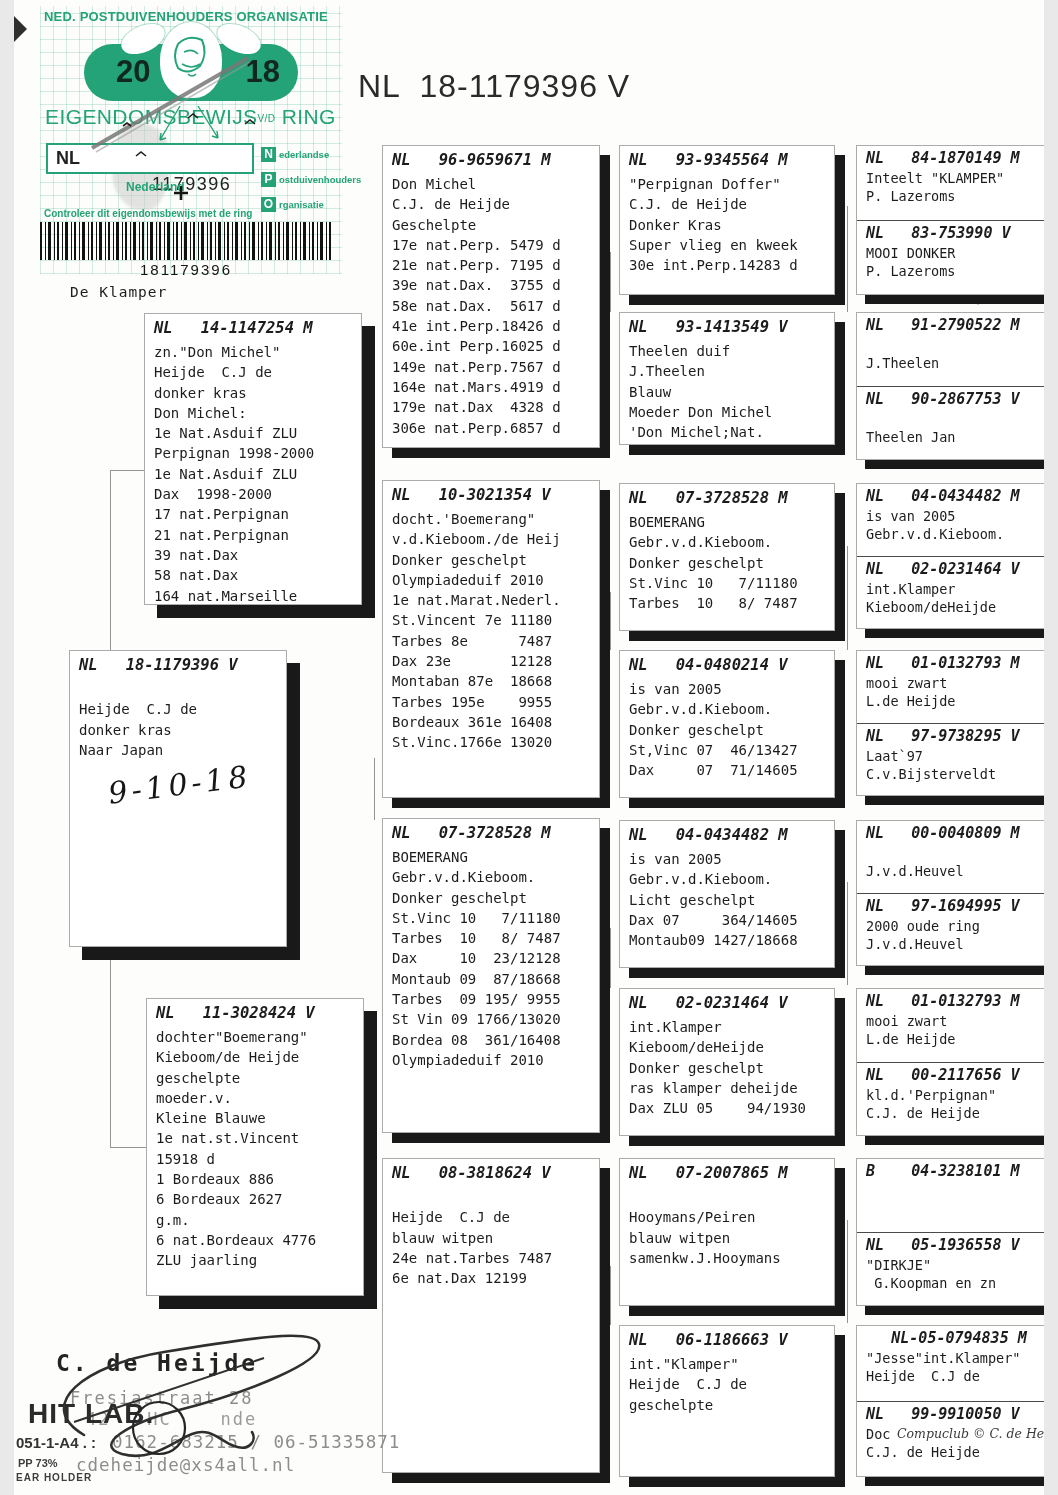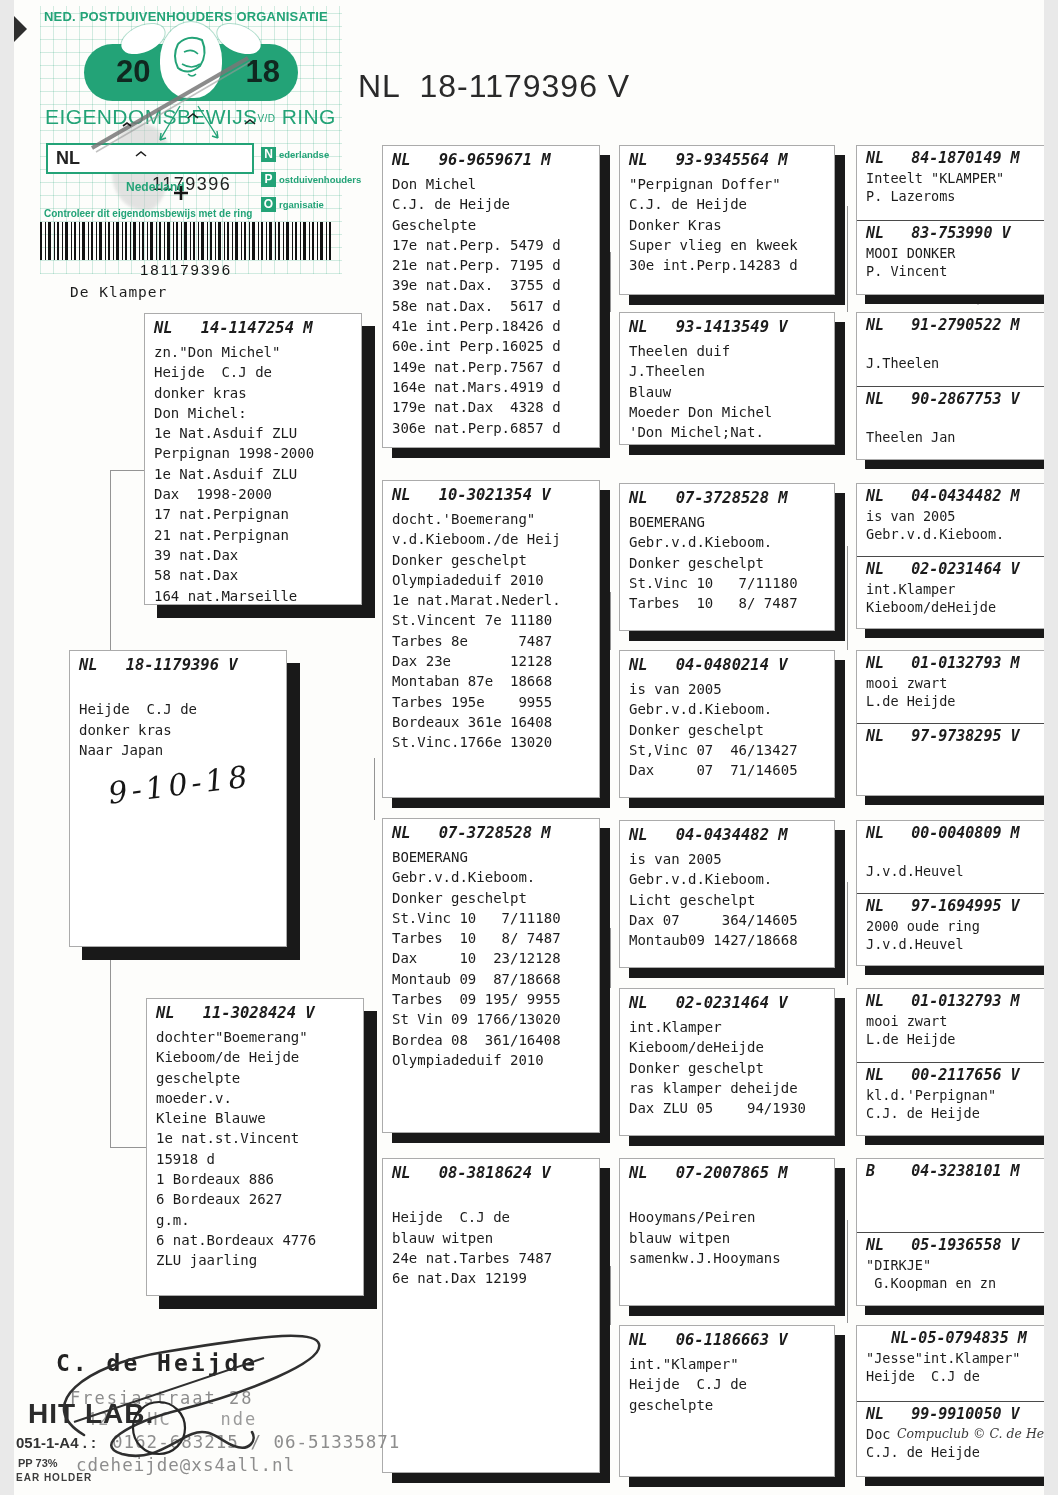--- a/index.html
+++ b/index.html
@@ -343,21 +343,21 @@
 
   <div class="pair" style="left:842px; top:145px; height:150px;">
     <div class="half">
       <div class="hdr">NL   84-1870149 M</div>
       <div class="bd">Inteelt "KLAMPER"
 P. Lazeroms</div>
     </div>
     <div class="half">
       <div class="hdr">NL   83-753990 V</div>
       <div class="bd">MOOI DONKER
-P. Vincent</div>
+P. Lazeroms</div>
     </div>
   </div>
   <div class="pair" style="left:842px; top:312px; height:148px;">
     <div class="half">
       <div class="hdr">NL   91-2790522 M</div>
       <div class="bd">
 J.Theelen</div>
     </div>
     <div class="half">
       <div class="hdr">NL   90-2867753 V</div>
@@ -378,20 +378,22 @@
     </div>
   </div>
   <div class="pair" style="left:842px; top:650px; height:146px;">
     <div class="half">
       <div class="hdr">NL   01-0132793 M</div>
       <div class="bd">mooi zwart
 L.de Heijde</div>
     </div>
     <div class="half">
       <div class="hdr">NL   97-9738295 V</div>
+      <div class="bd">Laat`97
+C.v.Bijsterveldt</div>
     </div>
   </div>
   <div class="pair" style="left:842px; top:820px; height:146px;">
     <div class="half">
       <div class="hdr">NL   00-0040809 M</div>
       <div class="bd">
 J.v.d.Heuvel</div>
     </div>
     <div class="half">
       <div class="hdr">NL   97-1694995 V</div>

